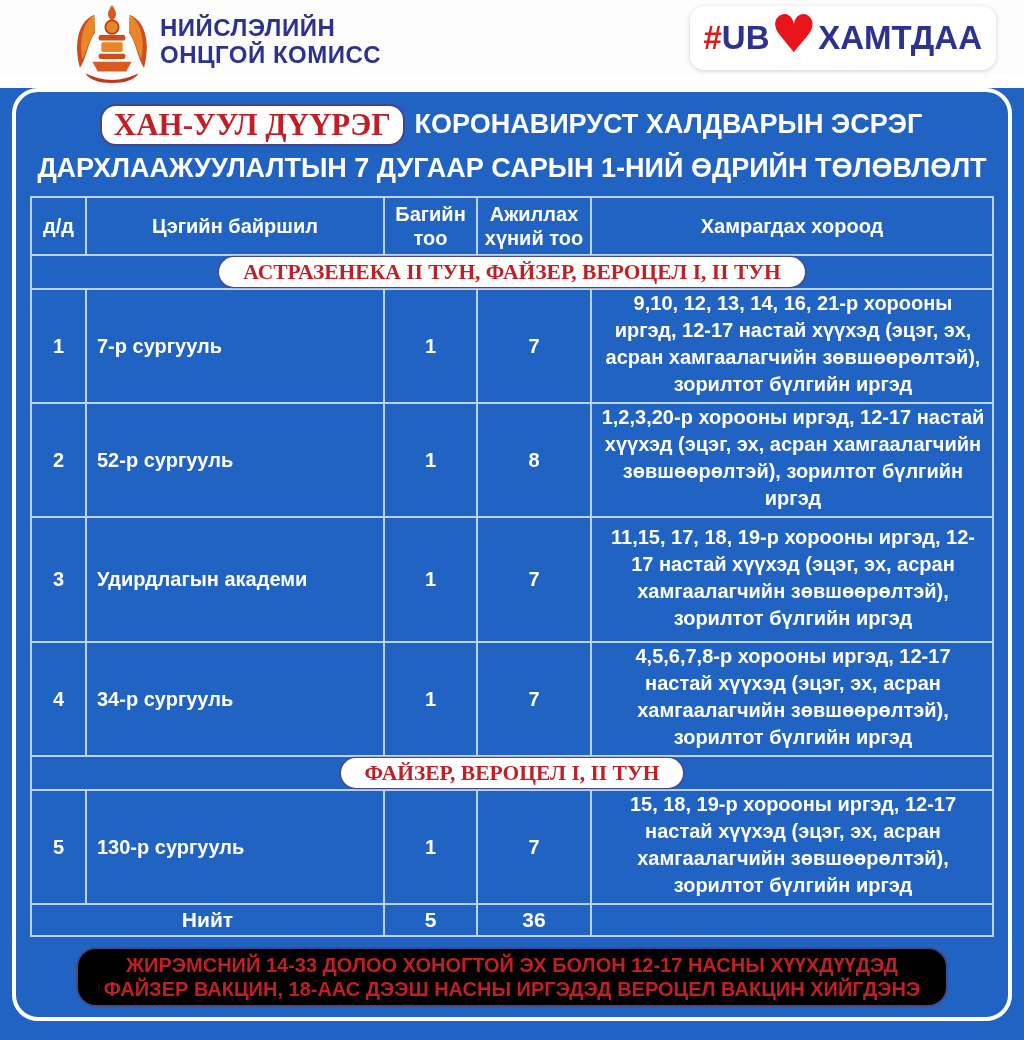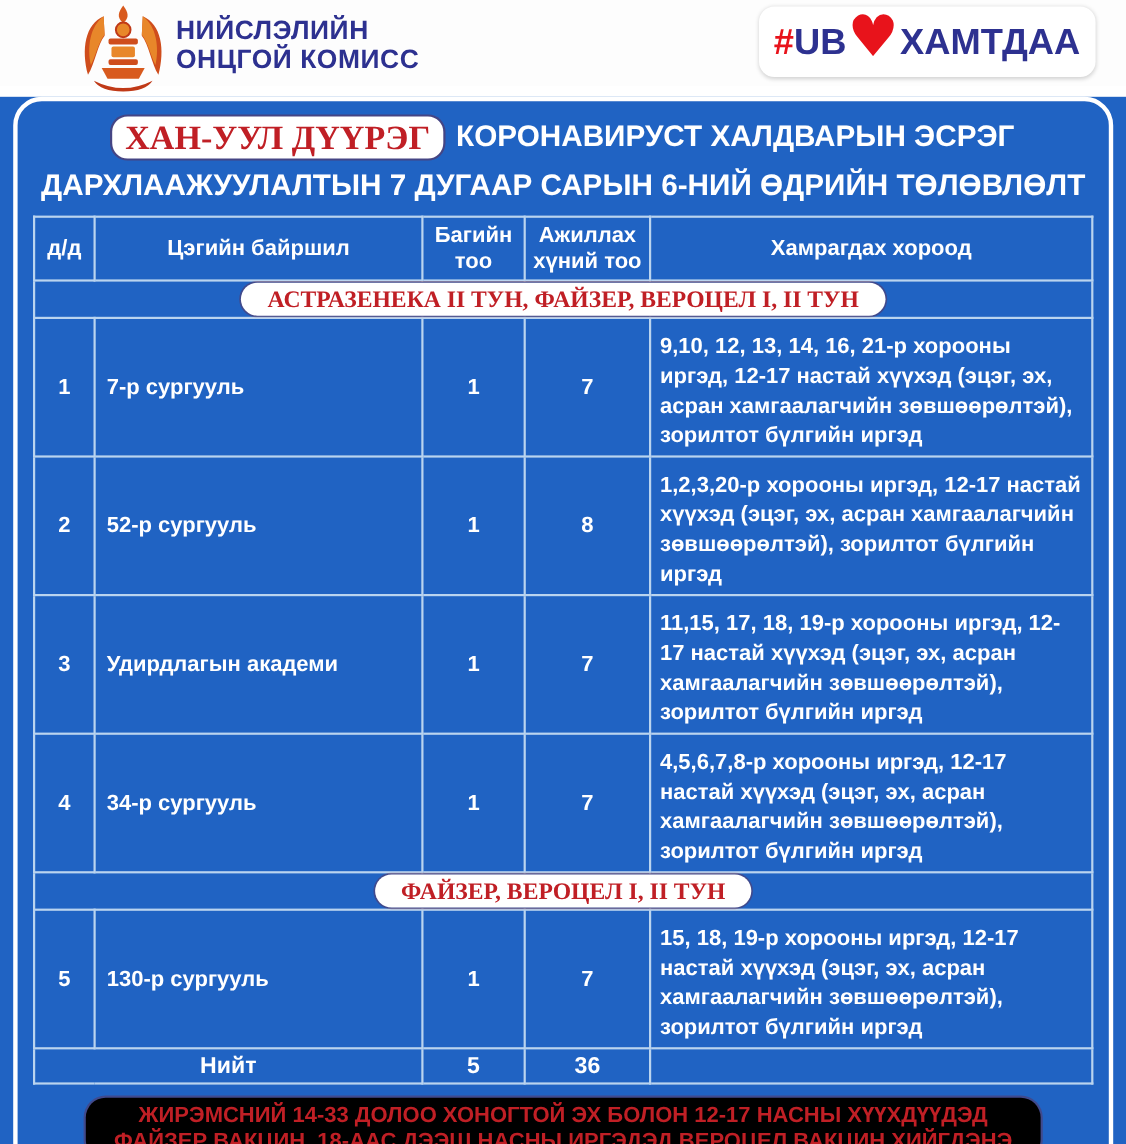--- a/index.html
+++ b/index.html
@@ -51,21 +51,21 @@
   tr.section td{height:34px;text-align:center;padding:1px 16px;border-radius:12px;}
   .section-pill{display:inline-block;background:#fff;color:var(--red);
     font-family:"Liberation Serif","DejaVu Serif",serif;font-weight:bold;font-size:21.5px;
     border-radius:16px;padding:2px 24px;line-height:26px;
     box-shadow:0 0 0 1.5px rgba(140,15,15,.3);}
   tr.data td{font-size:20px;font-weight:bold;}
   tr.data{height:113px;}
   tr.data.tall{height:125px;}
   td.cell-no,td.cell-teams,td.cell-workers{text-align:center;}
   td.cell-loc{text-align:left;padding-left:10px;}
-  td.cell-khoroos{text-align:left;padding:12px 6px 4px 8px;line-height:27px;}
+  td.cell-khoroos{text-align:center;padding:0 6px 4px 8px;line-height:27px;}
   tr.total{height:32px;}
   tr.total td{font-size:21px;font-weight:bold;text-align:center;}
 
   
   .footer-wrap{text-align:center;margin-top:12px;}
   .footer-pill{display:inline-block;background:#000000;border-radius:18px;
     padding:4px 26px;color:var(--red);font-weight:bold;font-size:20px;line-height:24px;
     box-shadow:0 0 0 2px rgba(140,15,15,.3);}
 </style>
 </head>
@@ -98,21 +98,21 @@
 </div>
 
 <div class="page">
   <div class="panel">
 
     <div class="title">
       <div>
         <span class="district-badge">ХАН-УУЛ ДҮҮРЭГ</span>
         <span>КОРОНАВИРУСТ ХАЛДВАРЫН ЭСРЭГ</span>
       </div>
-      <div>ДАРХЛААЖУУЛАЛТЫН 7 ДУГААР САРЫН 6-НИЙ ӨДРИЙН ТӨЛӨВЛӨЛТ</div>
+      <div>ДАРХЛААЖУУЛАЛТЫН 7 ДУГААР САРЫН 1-НИЙ ӨДРИЙН ТӨЛӨВЛӨЛТ</div>
     </div>
 
     <table>
       <colgroup>
         <col class="c-no">
           <col class="c-loc">
           <col class="c-teams">
           <col class="c-workers">
           <col class="c-khoroos">
       </colgroup>

